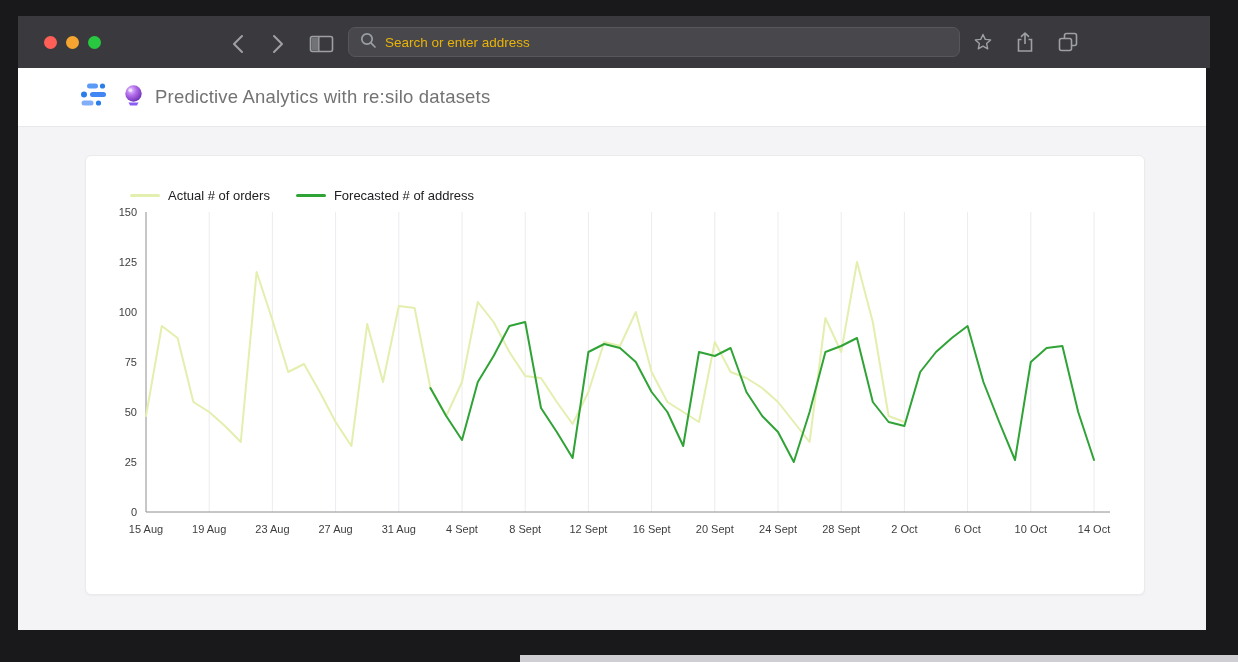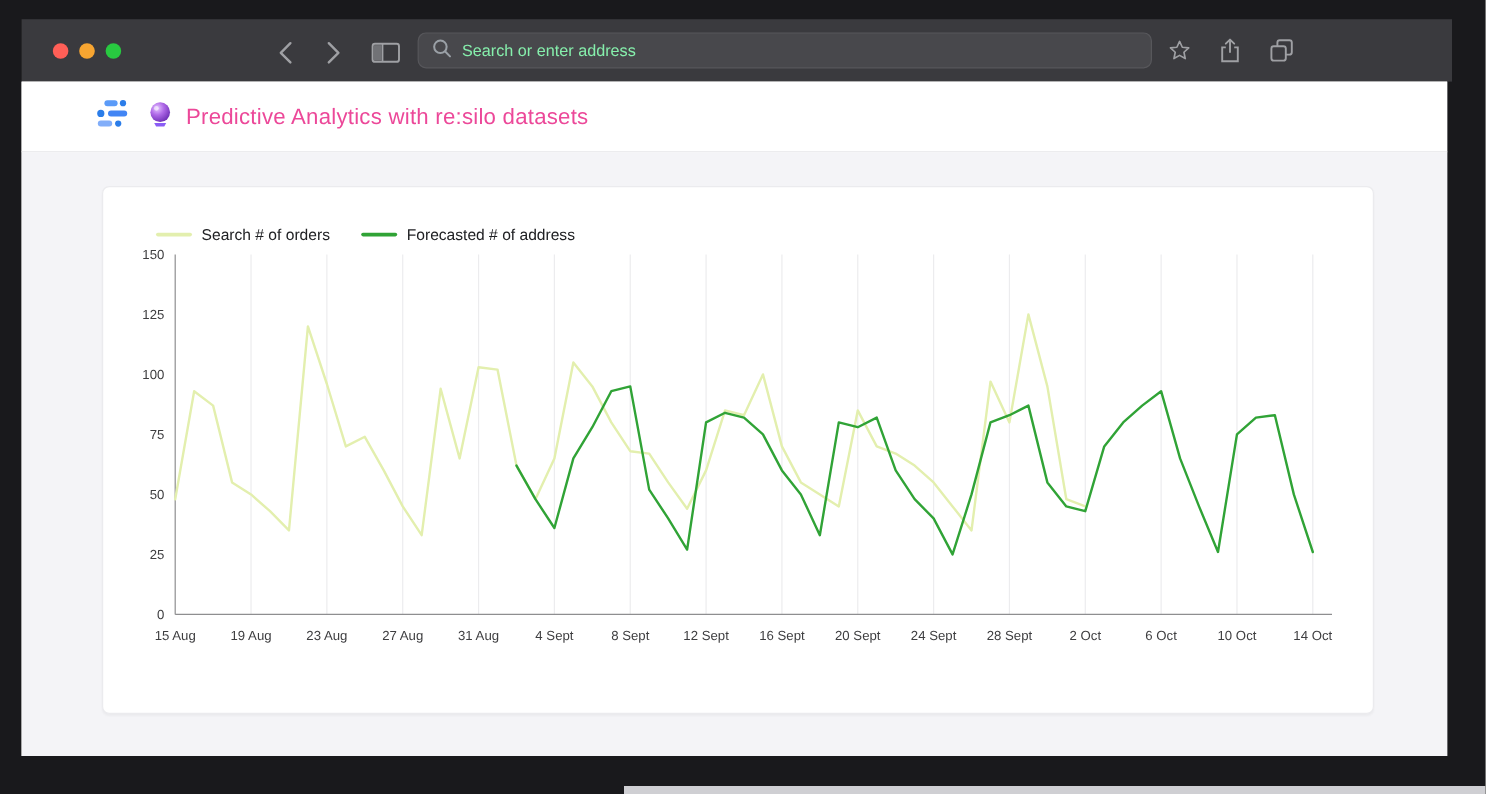--- a/index.html
+++ b/index.html
@@ -10,27 +10,27 @@
   .titlebar { position:absolute; left:18px; top:16px; width:1192px; height:52px; background:#3a3a3e; }
   .traffic-lights { position:absolute; left:26px; top:20px; display:flex; gap:9px; }
   .tl { width:13px; height:13px; border-radius:50%; display:inline-block; }
   .tl.red { background:#ff5f57; }
   .tl.yellow { background:#f7a531; }
   .tl.green { background:#28c940; }
   .nav { position:absolute; left:208px; top:13px; display:flex; gap:12px; align-items:center; }
   .icon-btn { background:transparent; border:none; padding:2px; cursor:pointer; display:flex; align-items:center; justify-content:center; }
   .sidebar-btn { position:absolute; left:286px; top:14px; }
   .search-bar { position:absolute; left:330px; top:11px; width:612px; height:30px; background:#48484c; border:1px solid #57575b; border-radius:7px; display:flex; align-items:center; padding:0 10px; gap:8px; }
-  .search-bar .placeholder { color:#86efac; font-size:13.5px; }
+  .search-bar .placeholder { color:#eab308; font-size:13.5px; }
   .right-icons { position:absolute; right:128px; top:12px; display:flex; gap:17px; align-items:center; }
 
   
   .page { position:absolute; left:18px; top:68px; width:1188px; height:562px; background:#ffffff; }
   .page-header { height:59px; border-bottom:1px solid #e8e8ea; display:flex; align-items:center; padding-left:60px; gap:11px; background:#fff; }
-  .page-title { font-size:18.5px; color:#ec4899; letter-spacing:.2px; }
+  .page-title { font-size:18.5px; color:#737373; letter-spacing:.2px; }
   .page-body { position:absolute; left:0; top:59px; right:0; bottom:0; background:#f4f4f7; }
 
   
   .card { position:absolute; left:67px; top:28px; width:1060px; height:440px; background:#fff; border:1px solid #ebebee; border-radius:6px; box-shadow:0 1px 2px rgba(0,0,0,.04); }
   .legend { position:absolute; left:44px; top:32px; display:flex; gap:26px; align-items:center; }
   .legend-item { display:flex; align-items:center; gap:8px; cursor:pointer; }
   .swatch { width:30px; height:3px; border-radius:2px; display:inline-block; }
   .legend-label { font-size:13px; color:#202124; }
   .chart-wrap { position:absolute; left:16px; top:48px; }
   svg.chart text { font:11px "Liberation Sans","DejaVu Sans",sans-serif; fill:#3e3e40; }
@@ -140,21 +140,21 @@
       </svg>
     </span>
     <span class="page-title">Predictive Analytics with re:silo datasets</span>
   </div>
 
   <div class="page-body">
     <div class="card">
       <div class="legend">
         <div class="legend-item">
           <span class="swatch" style="background: rgb(227, 239, 174);"></span>
-          <span class="legend-label">Search # of orders</span>
+          <span class="legend-label">Actual # of orders</span>
         </div>
         <div class="legend-item">
           <span class="swatch" style="background: rgb(48, 163, 54);"></span>
           <span class="legend-label">Forecasted # of address</span>
         </div>
       </div>
       <div class="chart-wrap">
         <svg id="chart-svg" class="chart" width="1024" height="352" viewBox="0 0 1024 352">
             <line x1="107.2" y1="8" x2="107.2" y2="308" stroke="#ececee" stroke-width="1"></line>
             <line x1="170.4" y1="8" x2="170.4" y2="308" stroke="#ececee" stroke-width="1"></line>

